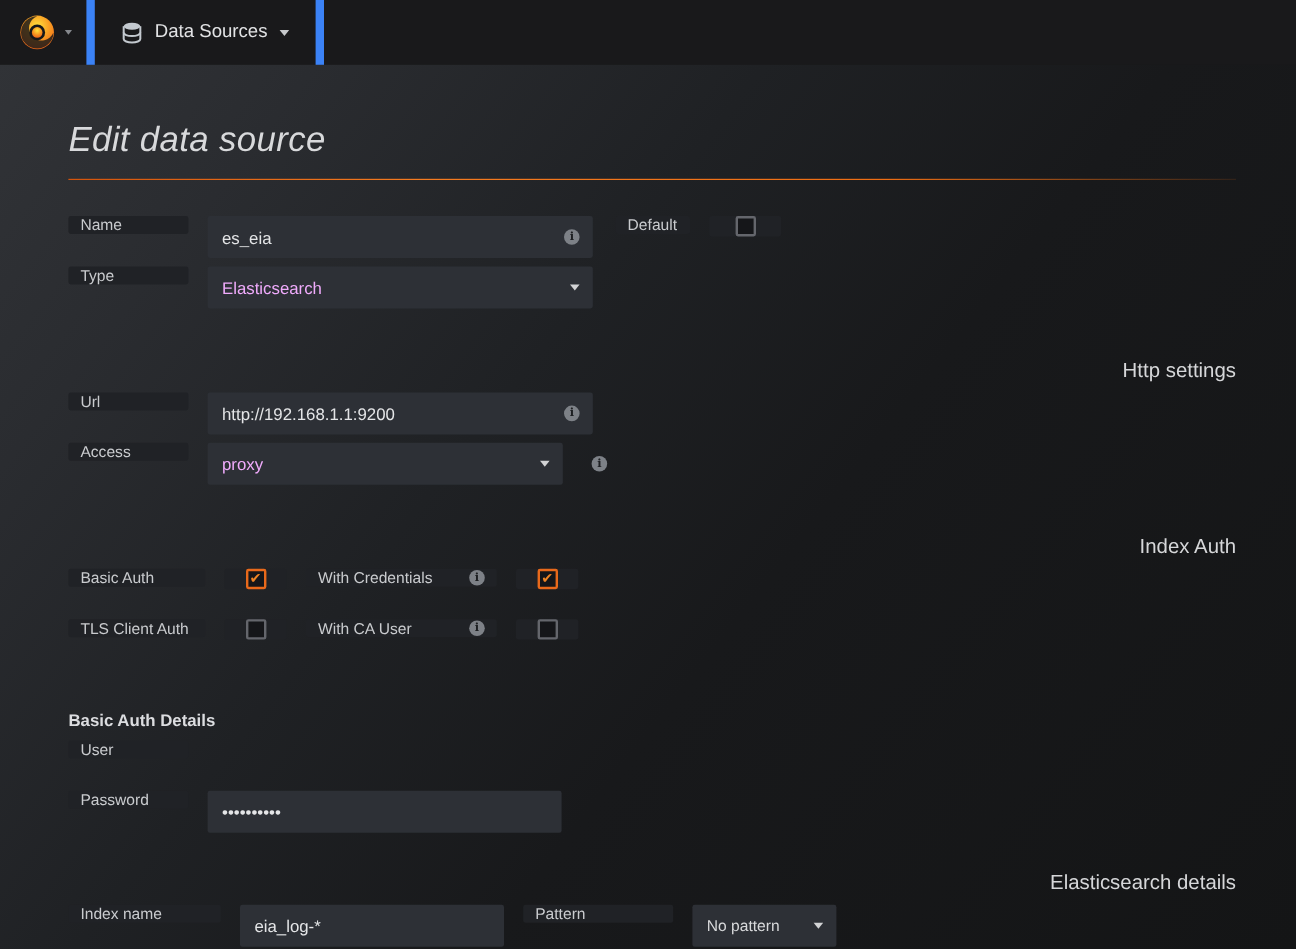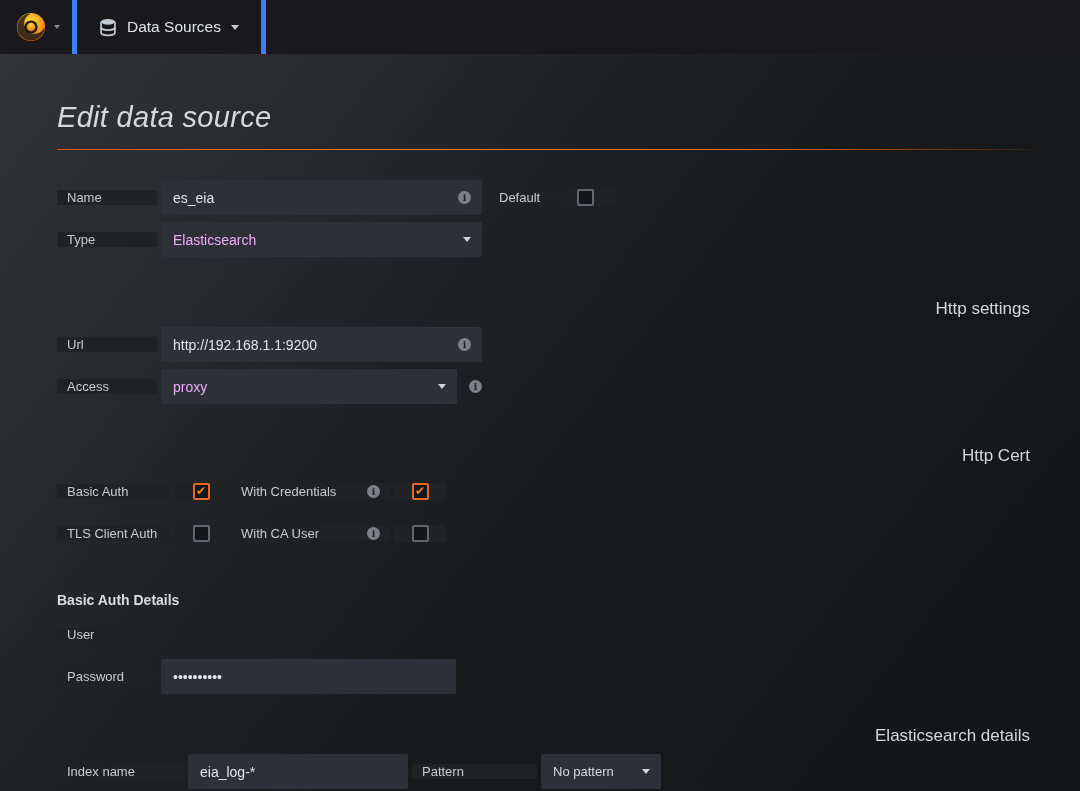--- a/index.html
+++ b/index.html
@@ -5,39 +5,39 @@
   * { box-sizing: border-box; margin: 0; padding: 0; }
   html, body { width: 1080px; height: 791px; overflow: hidden; }
   body {
     font-family: "Liberation Sans", "DejaVu Sans", sans-serif;
     background: #161719 linear-gradient(128deg, #323438 0%, #2a2c30 18%, #1f2124 40%, #18191b 60%, #141516 100%);
     color: #d5d6d9;
   }
 
   
   .navbar { height: 54px; background: #19191b; display: flex; align-items: stretch; }
-  .nav-item { display: flex; align-items: center; border-right: 5px solid #3b82f6; cursor: pointer; }
+  .nav-item { display: flex; align-items: center; border-right: 7px solid #3b82f6; cursor: pointer; }
   .nav-logo { padding: 0 12px 0 14px; }
   .nav-ds { padding: 0 22px; gap: 10px; }
   .nav-ds-label { font-size: 15.5px; color: #e2e3e5; }
   .caret { width: 0; height: 0; border-left: 4px solid transparent; border-right: 4px solid transparent; border-top: 5px solid #c7c9cc; }
   .caret.small { border-left-width: 3px; border-right-width: 3px; border-top-width: 4px; border-top-color: #85888d; margin-left: 6px; }
 
   
   .content { padding: 0 50px 0 57px; }
   h1.page-title { margin-top: 45px; font-size: 29px; line-height: 36px; font-style: italic; font-weight: 400; color: #d8d9db; letter-spacing: 0.3px; }
   .rule { height: 1px; margin-top: 14px; margin-bottom: 30px;
     background: linear-gradient(90deg, #d4540c 0%, #f57b20 30%, #ee6d13 70%, rgba(238,109,19,0.12) 100%); }
 
   h2.section-heading { font-size: 17px; line-height: 20px; font-weight: 500; color: #d6d7d9; margin: 42px 0 8px 0; text-align: right; }
   h2.section-heading.mt-auth { margin-top: 42px; }
   h2.section-heading.mt-es { margin-top: 32px; }
   h3.sub-heading { font-size: 14px; line-height: 18px; font-weight: 700; color: #dcdde0; margin: 40px 0 8px 0; }
 
-  .gf-row { display: flex; align-items: center; gap: 4px; margin-bottom: 7px; height: 35px; }
+  .gf-row { display: flex; align-items: flex-start; gap: 16px; margin-bottom: 7px; height: 35px; }
 
   .gf-label { background: #202226; color: #c9cbce; font-size: 13px; display: flex; align-items: center;
     padding: 0 10px; border-radius: 2px; white-space: nowrap; }
   .gf-label.with-info { justify-content: space-between; }
 
   .input-wrap { position: relative; display: block; }
   .gf-input { width: 100%; height: 35px; background: #2d3036; border: none; outline: none; border-radius: 2px;
     color: #e4e5e7; font-size: 14px; padding: 0 32px 0 12px; font-family: "Liberation Sans", "DejaVu Sans", sans-serif; }
   .gf-input.no-icon { padding-right: 12px; }
 
@@ -148,21 +148,21 @@
 
   <div class="gf-row">
     <span class="gf-label w100">Access</span>
     <div class="gf-select w296">
       <span>proxy</span>
       <span class="caret"></span>
     </div>
     <span class="info inline"></span>
   </div>
 
-  <h2 class="section-heading mt-auth">Http Cert</h2>
+  <h2 class="section-heading mt-auth">Index Auth</h2>
 
   <div class="gf-row">
     <span class="gf-label w114">Basic Auth</span>
     <span class="check-chip">
       <span class="cb checked"></span>
     </span>
     <span class="gf-label with-info w159">
       <span>With Credentials</span>
       <span class="info"></span>
     </span>

